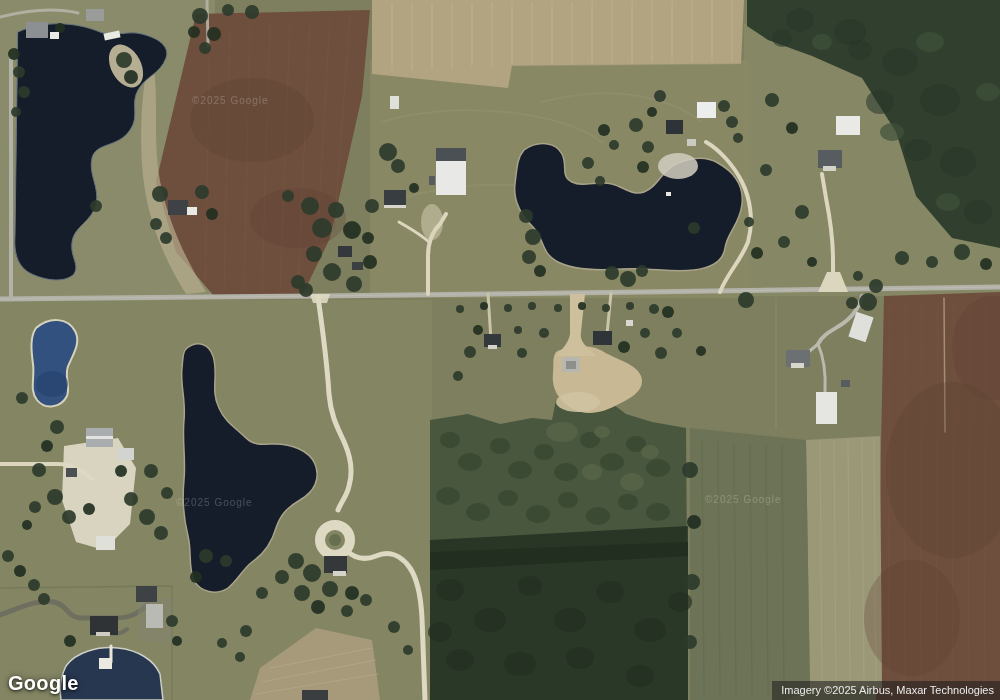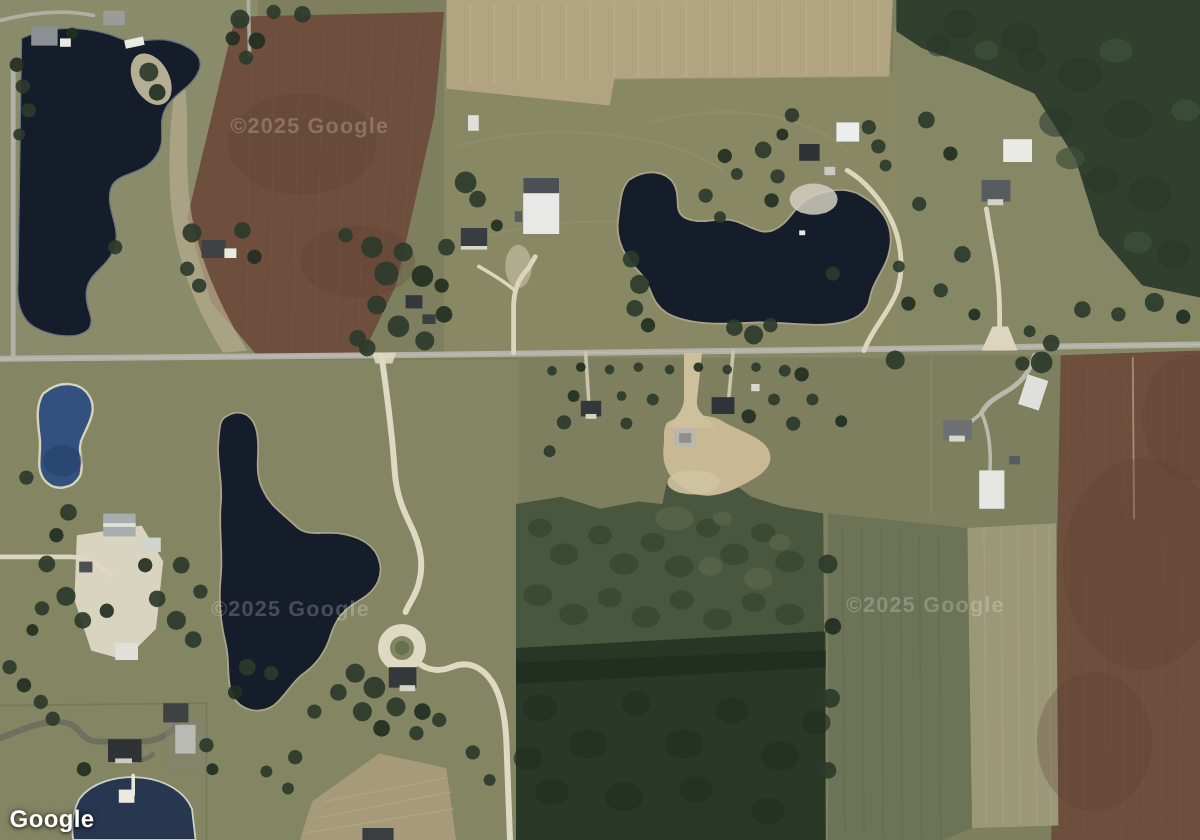--- a/index.html
+++ b/index.html
@@ -3,21 +3,21 @@
 <meta charset="utf-8">
 <style>
   html,body{margin:0;padding:0;background:#222;}
   .stage{position:relative;width:1000px;height:700px;overflow:hidden;background:#7d7f5e;
          font-family:"Liberation Sans",sans-serif;}
   .stage svg{position:absolute;left:0;top:0;}
   .google-logo{position:absolute;left:8px;bottom:5px;color:#ffffff;font-size:20px;font-weight:bold;
                letter-spacing:.3px;text-shadow:0 1px 3px rgba(0,0,0,.75),0 0 6px rgba(0,0,0,.45);}
   .attribution{position:absolute;right:0;bottom:0;background:rgba(28,28,28,.55);color:#ececec;
                font-size:11px;line-height:14px;padding:2px 6px 3px 9px;white-space:nowrap;}
-  .watermark{position:absolute;color:rgba(255,255,255,.22);font-size:18px;font-weight:bold;
+  .watermark{position:absolute;color:rgba(255,255,255,.22);font-size:10px;font-weight:normal;
              letter-spacing:1px;white-space:nowrap;pointer-events:none;}
 </style>
 </head>
 <body>
 
 <div class="stage">
   <svg width="1000" height="700" viewBox="0 0 1000 700">
       <rect fill="#7d7f5e" x="0" y="0" width="1000" height="700"></rect>
       <rect fill="#8c8d6b" opacity="0.9" x="0" y="0" width="215" height="298"></rect>
       <rect fill="#8a8a66" opacity="0.85" x="370" y="60" width="378" height="238"></rect>
@@ -314,16 +314,17 @@
       <rect x="136" y="586" width="21" height="16" fill="#3e4245"></rect>
       <rect x="146" y="604" width="17" height="24" fill="#b9bab4"></rect>
       <rect x="90" y="616" width="28" height="19" fill="#2f3335"></rect>
       <rect x="96" y="632" width="14" height="4" fill="#cfcdc1"></rect>
       <rect x="302" y="690" width="26" height="10" fill="#3a3e41"></rect>
       <rect x="99" y="658" width="13" height="11" fill="#eceae0"></rect>
       <rect x="104" y="32" width="16" height="7" fill="#e9eae4" transform="rotate(-12 112 35.5)"></rect>
       <rect x="666" y="192" width="5" height="4" fill="#e8e8e0"></rect>
     </svg>
   <div class="google-logo">Google</div>
+  <div class="attribution">Imagery ©2025 Airbus, Maxar Technologies</div>
 <div class="watermark" style="left: 192px; top: 95px;">©2025 Google</div>
     <div class="watermark" style="left: 176px; top: 497px;">©2025 Google</div>
     <div class="watermark" style="left: 705px; top: 494px;">©2025 Google</div>
   </div>
 
 </body></html>

